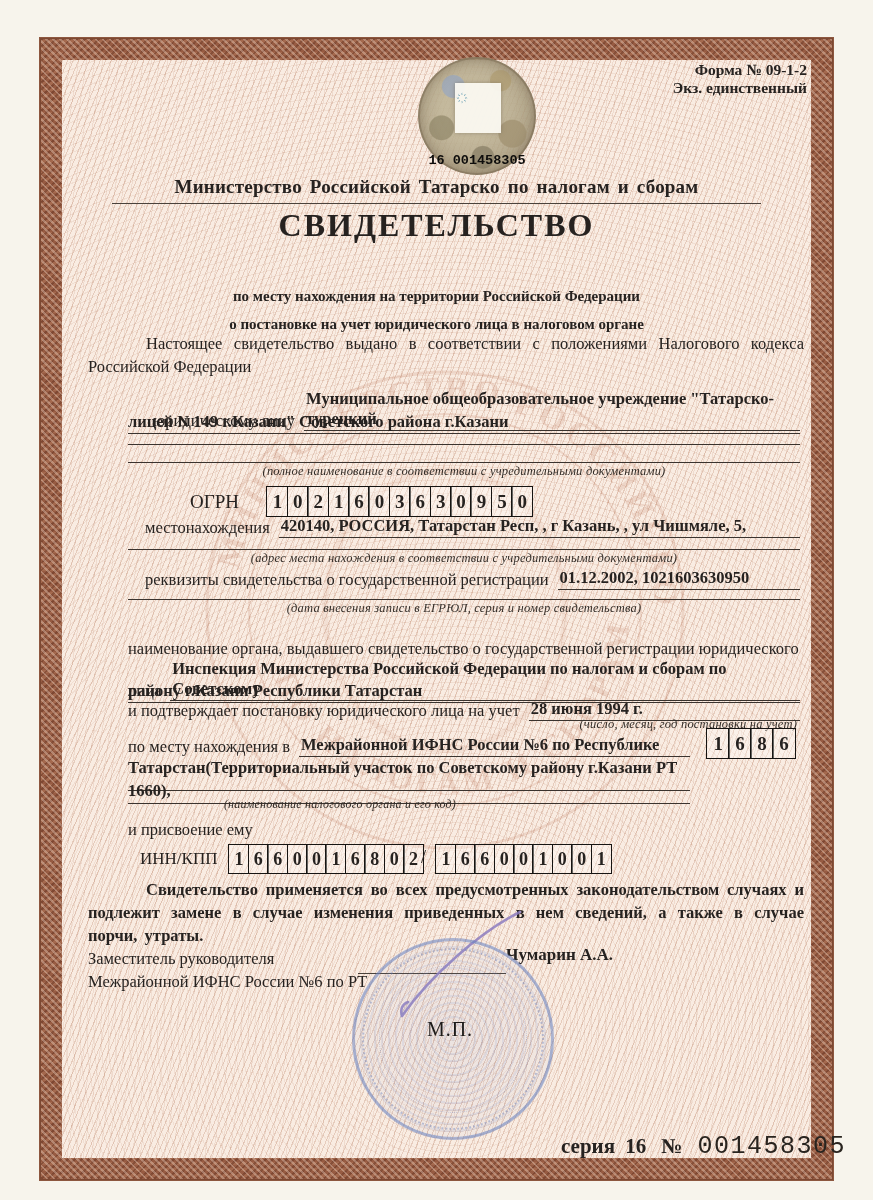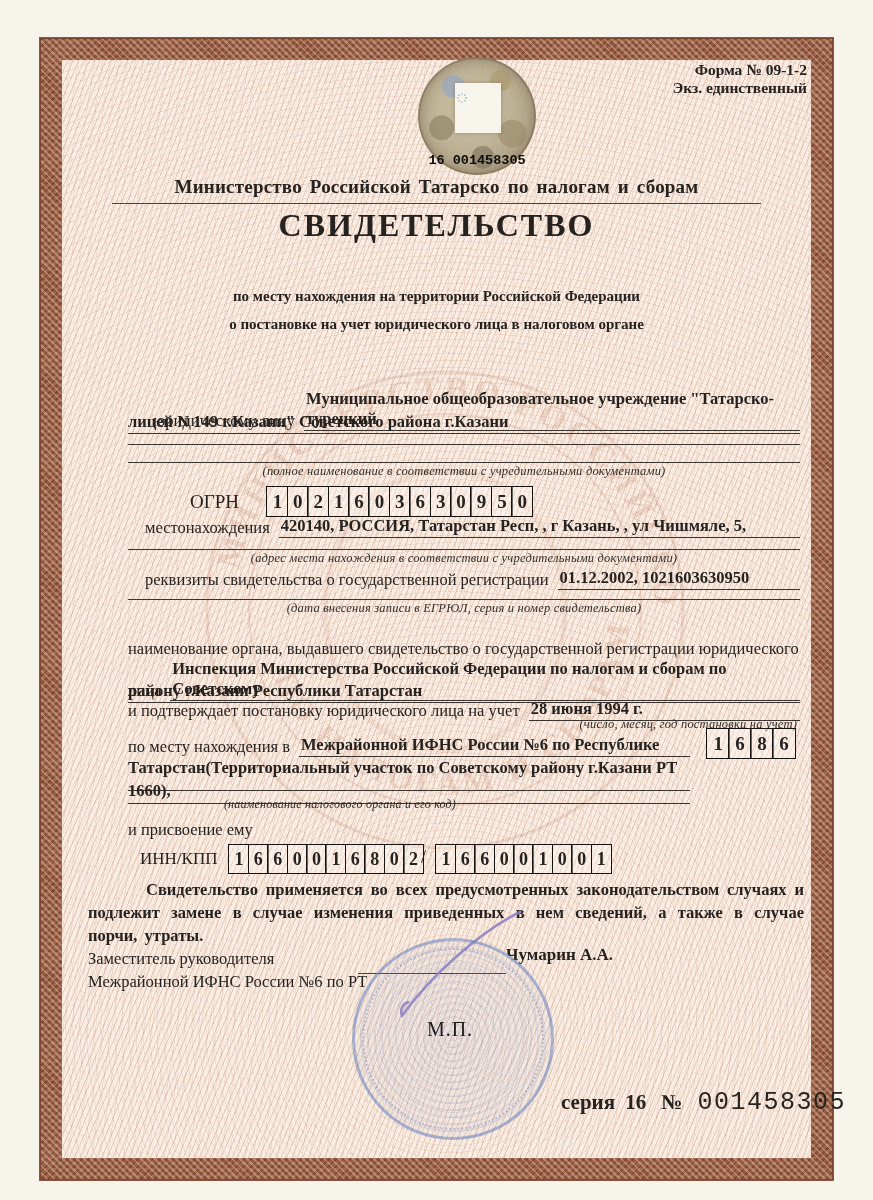--- a/index.html
+++ b/index.html
@@ -79,21 +79,21 @@
     background:
       repeating-radial-gradient(circle at 50% 50%, rgba(116,140,200,.14) 0 2px, transparent 2px 7px),
       radial-gradient(circle at 50% 50%, rgba(126,150,210,.10), rgba(126,150,210,.04));
   }
   .stamp .ring1{position:absolute;inset:7px;border-radius:50%;border:2px dotted rgba(104,130,192,.42);}
   .stamp .ring2{position:absolute;inset:24px;border-radius:50%;border:1.6px dotted rgba(104,130,192,.35);}
   .mp{font-size:20px;color:#1d1b1a;letter-spacing:1px;}
   .serial{display:flex;align-items:baseline;gap:15px;}
   .serial .ser-lbl{font-size:21px;font-weight:bold;word-spacing:5px;}
   .serial .ser-no{font-size:21px;font-weight:bold;}
-  .serial .ser-num{font-family:"Liberation Mono","DejaVu Sans Mono",monospace;font-size:25px;letter-spacing:1.5px;color:#29241f;}
+  .serial .ser-num{font-family:"Liberation Mono","DejaVu Sans Mono",monospace;font-size:25px;letter-spacing:1.5px;color:#29241f;margin-top:44px;}
 </style>
 </head>
 <body>
 
 <div class="page">
 
   <div class="frame">
     <div class="paper"></div>
   </div>
 
@@ -125,20 +125,21 @@
   </div>
 
   <div class="abs center b" style="top:176px;font-size:19px;word-spacing:3px;letter-spacing:.2px;">Министерство Российской Татарско по налогам и сборам</div>
   <div class="abs rule" style="top:203px;left:112px;right:112px;"></div>
 
   <div class="abs center b" style="top:207px;font-size:32px;letter-spacing:2px;">СВИДЕТЕЛЬСТВО</div>
 
   <div class="abs center b" style="top:268px;font-size:15px;margin-top:48px;">о постановке на учет юридического лица в налоговом органе</div>
   <div class="abs center b" style="top:288px;font-size:15px;">по месту нахождения на территории Российской Федерации</div>
 
+  <div class="abs txt" style="top:333px;left:88px;width:716px;text-align:justify;text-indent:58px;">Настоящее свидетельство выдано в соответствии с положениями Налогового кодекса Российской Федерации</div>
 
   <div class="abs row-flex" style="top:389px;left:153px;right:73px;">
     <span class="lbl">юридическому лицу</span>
     <span class="val">Муниципальное общеобразовательное учреждение "Татарско-турецкий</span>
   </div>
   <div class="abs fill-line b" style="top:412px;left:128px;right:73px;font-size:16.5px;padding-bottom:1px;">лицей N 149 г.Казани" Советского района г.Казани</div>
   <div class="abs fill-line" style="top:429px;left:128px;right:73px;height:15px;"></div>
   <div class="abs fill-line" style="top:447px;left:128px;right:73px;height:15px;"></div>
   <div class="abs caption" style="top:464px;left:128px;right:73px;text-align:center;">(полное наименование в соответствии с учредительными документами)</div>
 

